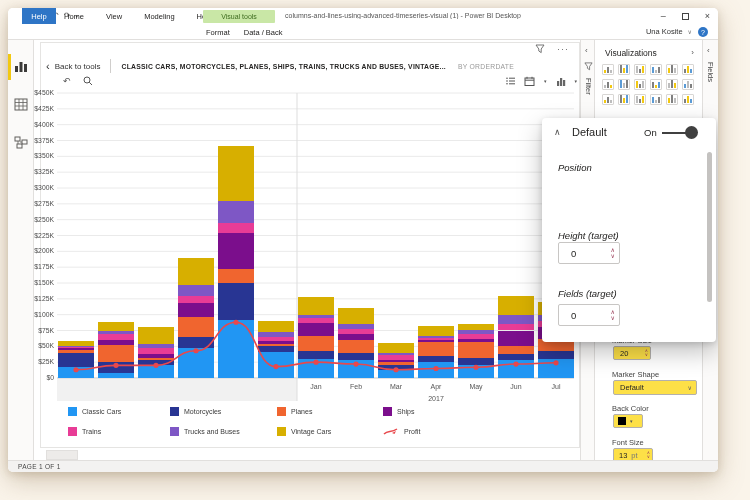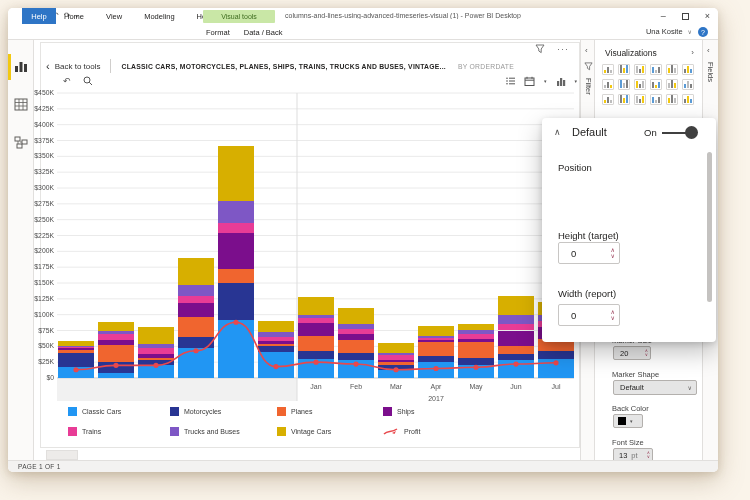--- a/index.html
+++ b/index.html
@@ -72,34 +72,34 @@
   .strip .chev { position:absolute; top:6px; left:4px; font-size:8px; color:#555; }
   .vtext { position:absolute; left:3px; writing-mode:vertical-rl; font-size:7.5px; color:#444; }
   #viz-pane { position:absolute; left:586px; top:32px; width:108px; height:420px; background:#fff; border-left:1px solid #E1DFDD; }
   #viz-title { position:absolute; left:10px; top:8px; font-size:8.5px; color:#252423; }
   #viz-chev { position:absolute; right:8px; top:8px; font-size:8px; color:#555; }
   #viz-grid { position:absolute; left:7px; top:24px; width:96px; display:flex; flex-wrap:wrap; gap:4px 4px; }
   .vicon { width:12px; height:11px; border:1px solid #D8D6D4; border-radius:1px; display:flex; align-items:flex-end; gap:1px; padding:1px; background:#fff; }
   .vicon i { display:block; width:2.5px; }
   
   .fmt-label { position:absolute; font-size:7.5px; color:#444; }
-  .fmt-box { position:absolute; border:1px solid #B3B0AD; border-radius:2px; background:#e5e5e5; font-size:7.5px; color:#252423; display:flex; align-items:center; }
+  .fmt-box { position:absolute; border:1px solid #B3B0AD; border-radius:2px; background:#fde047; font-size:7.5px; color:#252423; display:flex; align-items:center; }
   .spin { margin-left:auto; display:flex; flex-direction:column; line-height:4px; padding-right:2px; }
   .spin span { font-size:4.5px; color:#9A3B57; }
   .sel-chev { margin-left:auto; padding-right:4px; font-size:6px; color:#605E5C; }
   
   #legend-card { position:absolute; left:534px; top:110px; width:174px; height:224px; background:#fff; border-radius:4px; z-index:50;
     box-shadow:0 10px 24px rgba(0,0,0,.25), 0 2px 6px rgba(0,0,0,.14); }
   #lc-header { position:absolute; left:0; top:0; width:100%; height:30px; }
   #lc-chevron { position:absolute; left:12px; top:9px; font-size:9px; color:#555; }
   #lc-title { position:absolute; left:30px; top:8px; font-size:11px; color:#252423; }
   #lc-on { position:absolute; left:102px; top:9px; font-size:9.5px; color:#252423; }
   #lc-toggle { position:absolute; left:120px; top:14px; width:34px; height:2px; background:#404040; }
   #lc-knob { position:absolute; right:-2px; top:-6px; width:13px; height:13px; border-radius:50%; background:#404040; }
-  .lc-label { position:absolute; left:16px; font-size:9.5px; color:#252423; }
+  .lc-label { position:absolute; left:16px; font-size:9.5px; color:#252423;font-style:italic; }
   #lc-position-label { top:44px; }
   #lc-select { position:absolute; left:16px; top:60px; width:144px; height:22px; border:1px solid #C8C6C4; border-radius:2px; font-size:9.5px; display:flex; align-items:center; padding-left:8px; color:#252423; }
   #lc-height-label { top:112px; }
   #lc-height-input { position:absolute; left:16px; top:124px; width:62px; height:22px; }
   #lc-width-label { top:170px; }
   #lc-width-input { position:absolute; left:16px; top:186px; width:62px; height:22px; }
   .lc-spininput { border:1px solid #C8C6C4; border-radius:2px; font-size:9.5px; display:flex; align-items:center; padding-left:12px; color:#252423; background:#fff; }
   .lc-spininput .spin span { font-size:6px; }
   .lc-spininput .spin { padding-right:4px; gap:2px; }
   #lc-scrollbar { position:absolute; right:4px; top:34px; width:5px; height:150px; background:#C4C2C0; border-radius:3px; }
@@ -583,21 +583,21 @@
     </div>
     <div class="lc-label" id="lc-position-label">Position</div>
     <div class="lc-label" id="lc-height-label">Height (target)</div>
     <div class="lc-spininput" id="lc-height-input">
       <span>0</span>
       <span class="spin">
           <span>∧</span>
           <span>∨</span>
         </span>
     </div>
-    <div class="lc-label" id="lc-width-label">Width (report)</div>
+    <div class="lc-label" id="lc-width-label">Fields (target)</div>
     <div class="lc-spininput" id="lc-width-input">
       <span>0</span>
       <span class="spin">
           <span>∧</span>
           <span>∨</span>
         </span>
     </div>
     <div id="lc-scrollbar"></div>
   </div>
 

